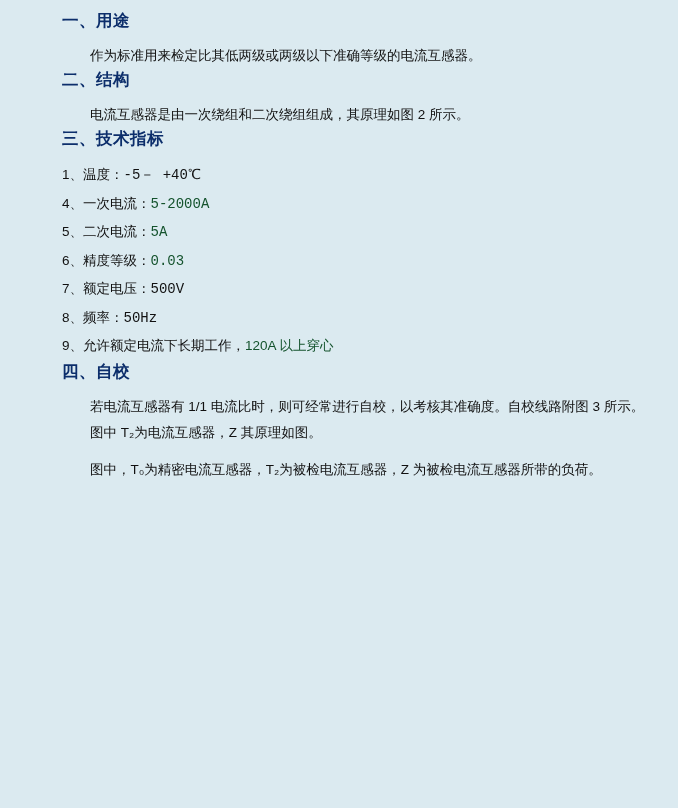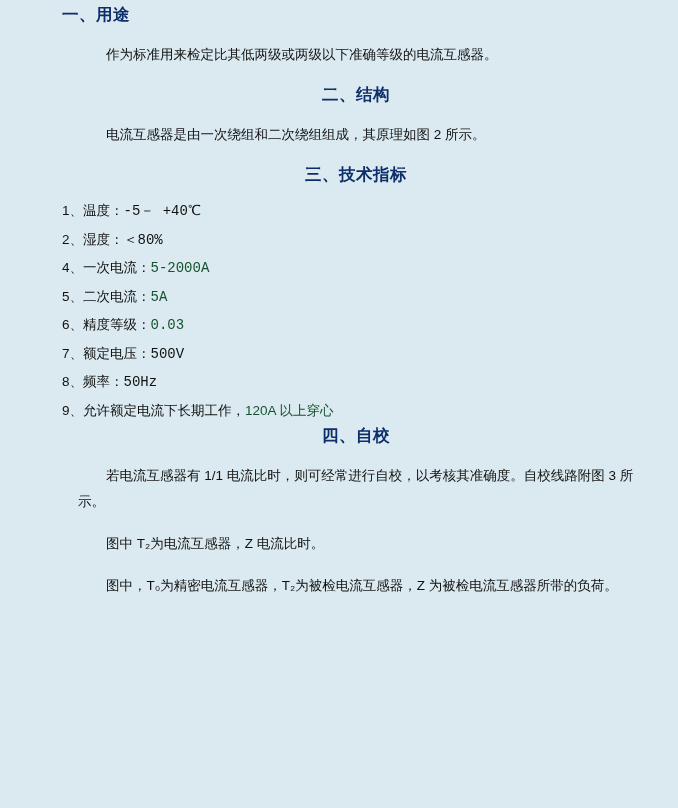--- a/index.html
+++ b/index.html
@@ -12,37 +12,37 @@
     background: #dbeaf0;
     font-family: "Liberation Sans", sans-serif;
     color: #1a1a1a;
     overflow: hidden;
   }
   .page {
     position: relative;
     width: 678px;
     height: 808px;
     box-sizing: border-box;
-    padding: 4px 28px 0 62px;
+    padding: 10px 28px 0 62px;
   }
   h2.section-heading {
     font-family: "Liberation Sans", sans-serif;
     font-size: 16.5px;
     font-weight: bold;
     color: #0c2e6b;
     margin: 0;
     padding: 0;
     letter-spacing: 0.5px;
   }
   .sec-1 { padding-top: 2px; }
-  .sec-gap { margin-top: 26px; text-align: center; }
+  .sec-gap { margin-top: 26px; }
   p.body-line {
     font-size: 13.5px;
     line-height: 26px;
-    margin: 16px;
+    margin: 0;
     color: #111;
     font-family: "Liberation Sans", sans-serif;
   }
   p.indent {
     text-indent: 28px;
   }
   .para-block {
     margin-top: 11px;
   }
   .spec-list {
@@ -77,32 +77,31 @@
   </div>
 
   <h2 class="section-heading sec-gap">二、结构</h2>
   <div class="para-block">
     <p class="body-line indent">电流互感器是由一次绕组和二次绕组组成，其原理如图 2 所示。</p>
   </div>
 
   <h2 class="section-heading sec-gap">三、技术指标</h2>
   <ul class="spec-list">
     <li><span>1、</span><span>温度：</span><span class="mono">-5－ +40℃</span><span class="hl mono"></span></li>
-    <li><span>2、</span><span>湿度：</span><span class="mono">＜80%</span><span class="hl mono"></span></li>
     <li><span>4、</span><span>一次电流：</span><span class="mono"></span><span class="hl mono">5-2000A</span></li>
     <li><span>5、</span><span>二次电流：</span><span class="mono"></span><span class="hl mono">5A</span></li>
     <li><span>6、</span><span>精度等级：</span><span class="mono"></span><span class="hl mono">0.03</span></li>
     <li><span>7、</span><span>额定电压：</span><span class="mono">500V</span><span class="hl mono"></span></li>
     <li><span>8、</span><span>频率：</span><span class="mono">50Hz</span><span class="hl mono"></span></li>
     <li><span>9、</span><span>允许额定电流下长期工作，</span><span class="mono"></span><span class="hl">120A 以上穿心</span></li>
   </ul>
 
   <h2 class="section-heading sec-gap">四、自校</h2>
   <div class="para-block">
     <p class="body-line indent">若电流互感器有 1/1 电流比时，则可经常进行自校，以考核其准确度。自校线路附图 3 所示。</p>
-    <p class="body-line indent">图中 T₂为电流互感器，Z 电流比时。</p>
+    <p class="body-line indent">图中 T₂为电流互感器，Z 其原理如图。</p>
   </div>
 
   <div class="para-block">
     <p class="body-line indent">图中，T₀为精密电流互感器，T₂为被检电流互感器，Z 为被检电流互感器所带的负荷。</p>
   </div>
 
 </div>
 
 </body></html>

